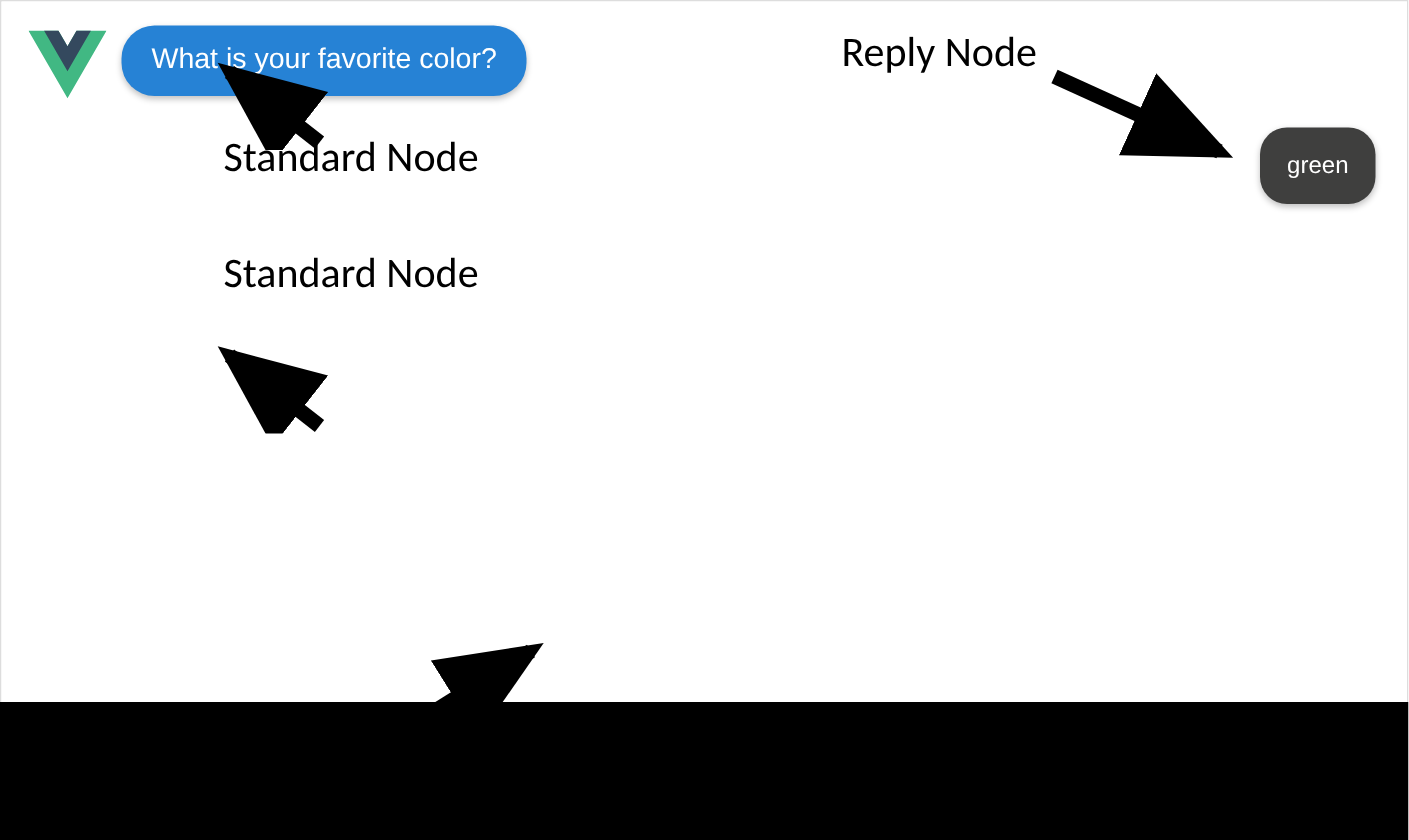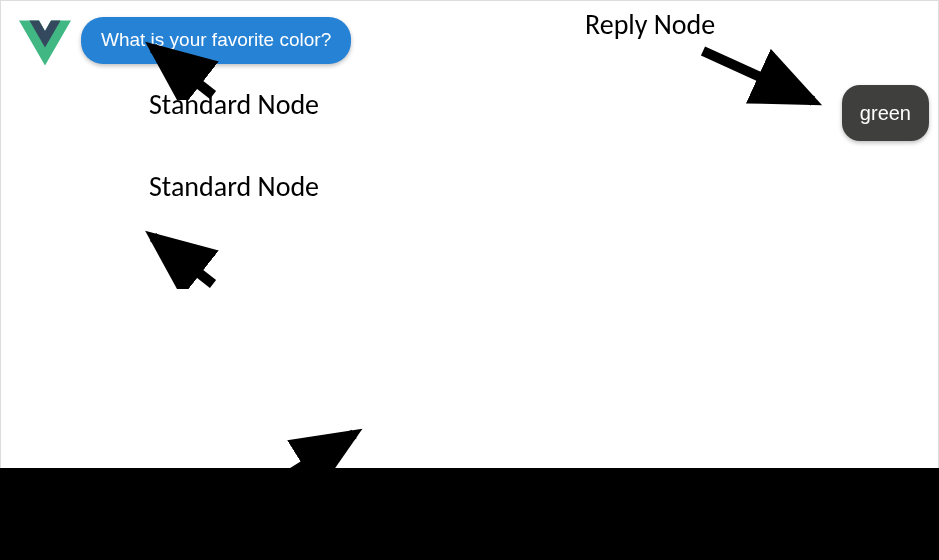--- a/index.html
+++ b/index.html
@@ -14,21 +14,21 @@
     .chat-container {
       width: 100%;
       height: 100%;
       display: flex;
       flex-direction: column;
       border: 1px solid #ddd;
     }
     .chat-scroll {
       flex: 1;
       overflow-y: scroll;
-      padding: 10px 9px 10px 18px;
+      padding: 10px 21px 10px 18px;
       position: relative;
       background: #fff;
     }
     .chat-scroll::-webkit-scrollbar {
       width: 16px;
     }
     .chat-scroll::-webkit-scrollbar-track {
       background: #f1f1f1;
     }
     .chat-scroll::-webkit-scrollbar-thumb {
@@ -64,21 +64,21 @@
     }
     .bubble.bot {
       background: #2682d5;
       color: #fff;
     }
     .bubble.user {
       background: #3f3f3e;
       color: #fff;
       border-radius: 18px;
       padding: 16px 18px;
-      font-size: 20px;
+      font-size: 16px;
     }
     .annotation-label {
       position: absolute;
       font-family: Calibri, Arial, sans-serif;
       font-size: 28px;
       color: #000;
       white-space: nowrap;
       pointer-events: none;
     }
     .arrow {
@@ -158,21 +158,21 @@
       <line x1="70" y1="55" x2="10" y2="8" stroke="#000" stroke-width="10" marker-end="url(#ah1)"></line>
     </svg>
     <div class="spacer">
       <span class="annotation-label" style="left:130px; top:20px;">Standard Node</span>
     </div>
 
     <div class="msg-row right" style="margin-top:-42px;">
       <span class="bubble user">green</span>
     </div>
 
-    <span class="annotation-label" style="left:560px; top:6px;margin-left:24px;">Reply Node</span>
+    <span class="annotation-label" style="left:560px; top:16px;">Reply Node</span>
     <svg class="arrow" style="left:692px; top:42px;" width="140" height="80">
       <defs>
           <marker id="ah2" markerWidth="8" markerHeight="8" refX="6" refY="3" orient="auto">
             <polygon points="0 0, 7 3, 0 6" fill="#000"></polygon>
           </marker>
         </defs>
       <line x1="10" y1="8" x2="120" y2="58" stroke="#000" stroke-width="10" marker-end="url(#ah2)"></line>
     </svg>
 
 

